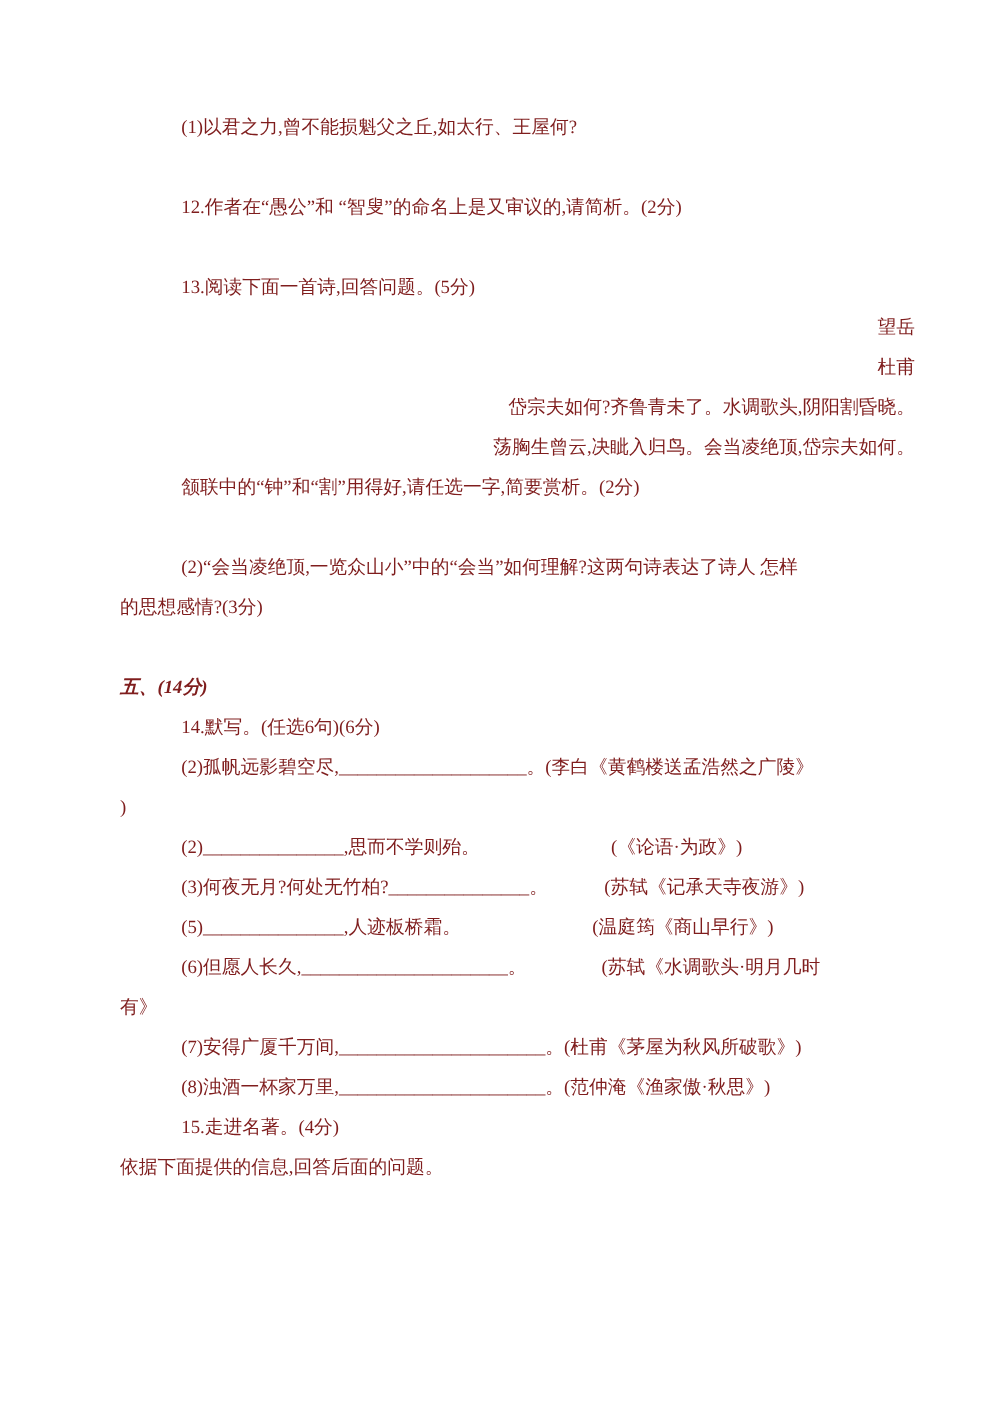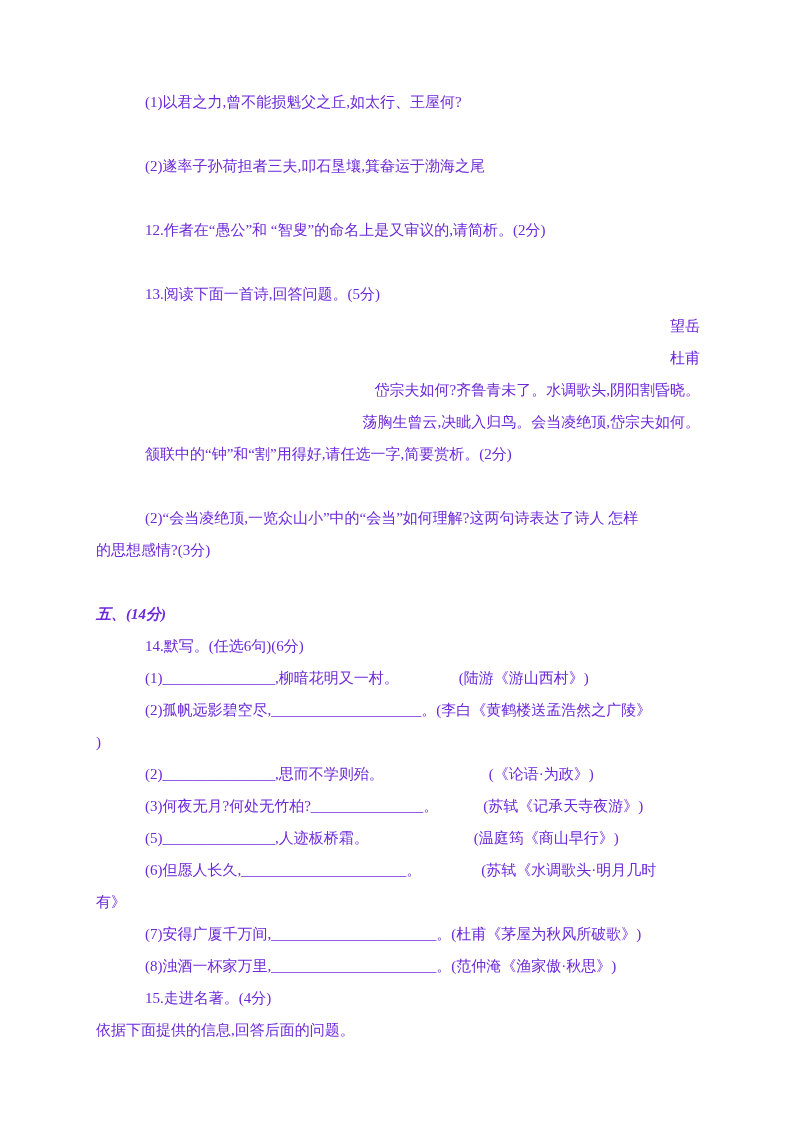--- a/index.html
+++ b/index.html
@@ -6,54 +6,52 @@
     margin: 0;
     padding: 0;
     background: #ffffff;
   }
   .page {
     position: relative;
     width: 794px;
     height: 1123px;
     margin: 0 auto;
     background: #ffffff;
-    color: #6d28d9;
+    color: #7f1d1d;
     font-family: "Liberation Serif", "DejaVu Serif", serif;
     font-size: 15px;
     box-sizing: border-box;
-    padding: 86px 94px 40px 96px;
+    padding: 86px 62px 40px 96px;
     overflow: hidden;
   }
   .line {
     line-height: 32px;
     white-space: pre;
   }
   .indent { padding-left: 49px; }
   .center { text-align: right; padding-left: 0; }
   .bold   { font-weight: bold; font-style: italic; }
   .gap    { margin-top: 32px; }
 </style>
 </head>
 <body>
 
 <div class="page">
     <div class="line indent">(1)以君之力,曾不能损魁父之丘,如太行、王屋何?</div>
-    <div class="line indent gap">(2)遂率子孙荷担者三夫,叩石垦壤,箕畚运于渤海之尾</div>
     <div class="line indent gap">12.作者在“愚公”和 “智叟”的命名上是又审议的,请简析。(2分)</div>
     <div class="line indent gap">13.阅读下面一首诗,回答问题。(5分)</div>
     <div class="line center">望岳</div>
     <div class="line center">杜甫</div>
     <div class="line center">岱宗夫如何?齐鲁青未了。水调歌头,阴阳割昏晓。</div>
     <div class="line center">荡胸生曾云,决眦入归鸟。会当凌绝顶,岱宗夫如何。</div>
     <div class="line indent">颔联中的“钟”和“割”用得好,请任选一字,简要赏析。(2分)</div>
     <div class="line indent gap">(2)“会当凌绝顶,一览众山小”中的“会当”如何理解?这两句诗表达了诗人 怎样</div>
     <div class="line">的思想感情?(3分)</div>
     <div class="line bold gap">五、(14分)</div>
     <div class="line indent">14.默写。(任选6句)(6分)</div>
-    <div class="line indent">(1)_______________,柳暗花明又一村。　　　　(陆游《游山西村》)</div>
     <div class="line indent">(2)孤帆远影碧空尽,____________________。(李白《黄鹤楼送孟浩然之广陵》</div>
     <div class="line">)</div>
     <div class="line indent">(2)_______________,思而不学则殆。　　　　　　　(《论语·为政》)</div>
     <div class="line indent">(3)何夜无月?何处无竹柏?_______________。　　　(苏轼《记承天寺夜游》)</div>
     <div class="line indent">(5)_______________,人迹板桥霜。　　　　　　　(温庭筠《商山早行》)</div>
     <div class="line indent">(6)但愿人长久,______________________。　　　　(苏轼《水调歌头·明月几时</div>
     <div class="line">有》</div>
     <div class="line indent">(7)安得广厦千万间,______________________。(杜甫《茅屋为秋风所破歌》)</div>
     <div class="line indent">(8)浊酒一杯家万里,______________________。(范仲淹《渔家傲·秋思》)</div>
     <div class="line indent">15.走进名著。(4分)</div>

